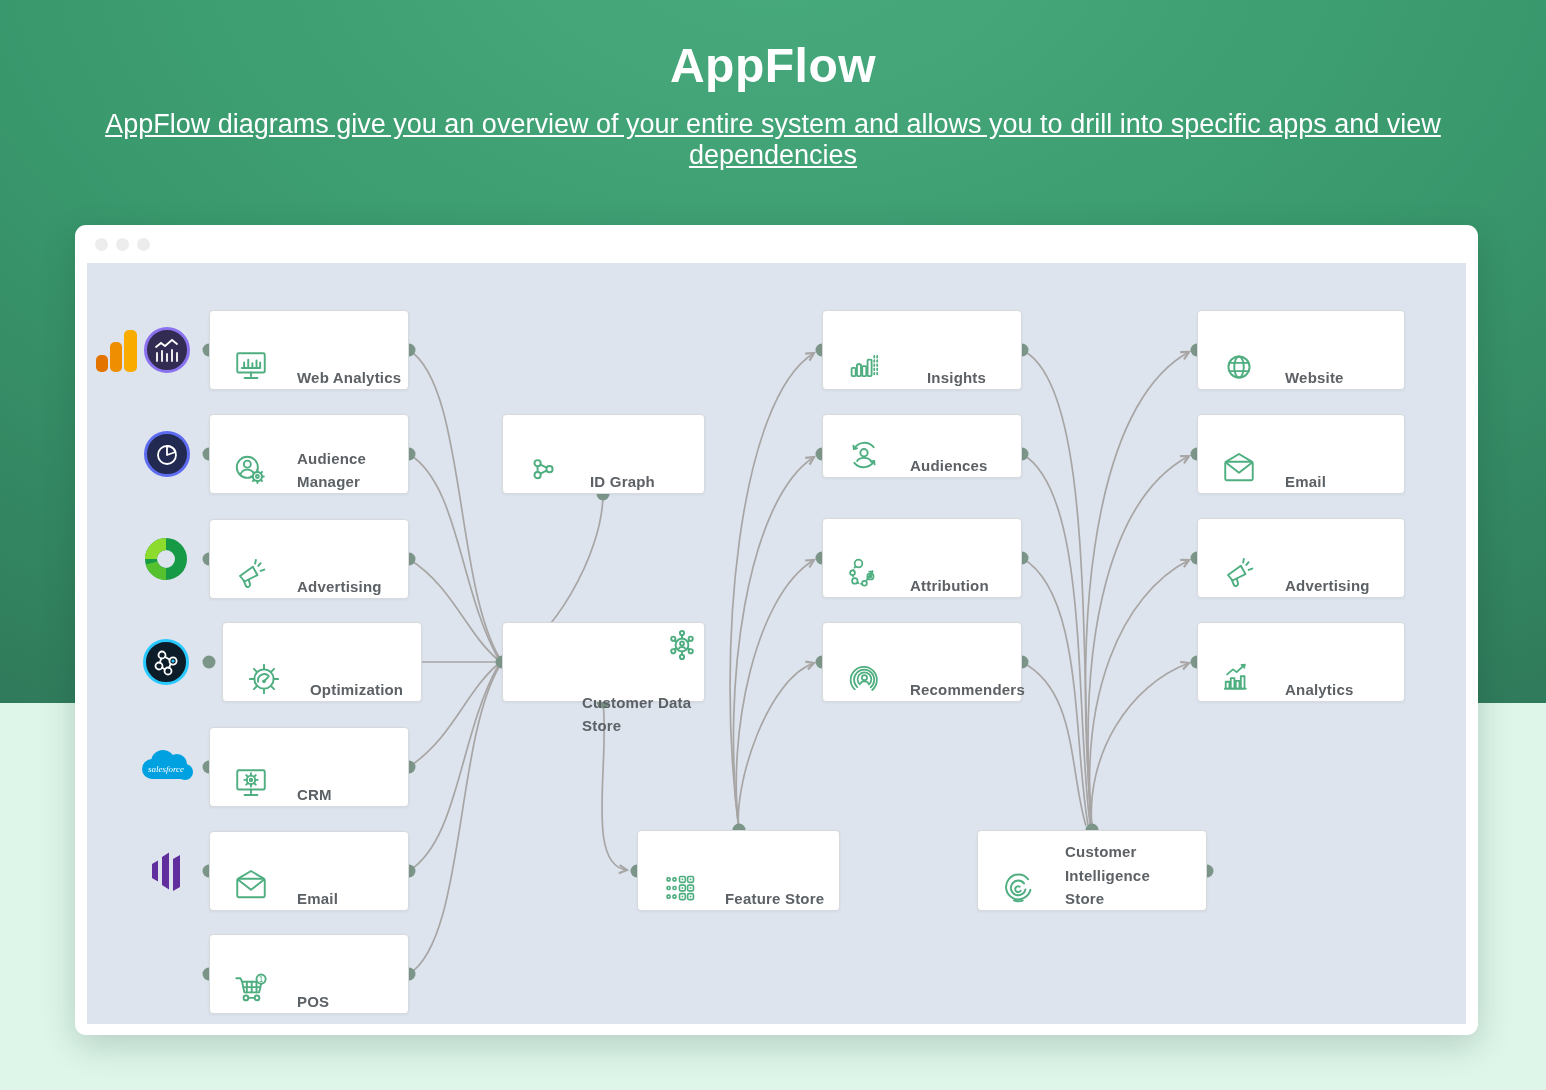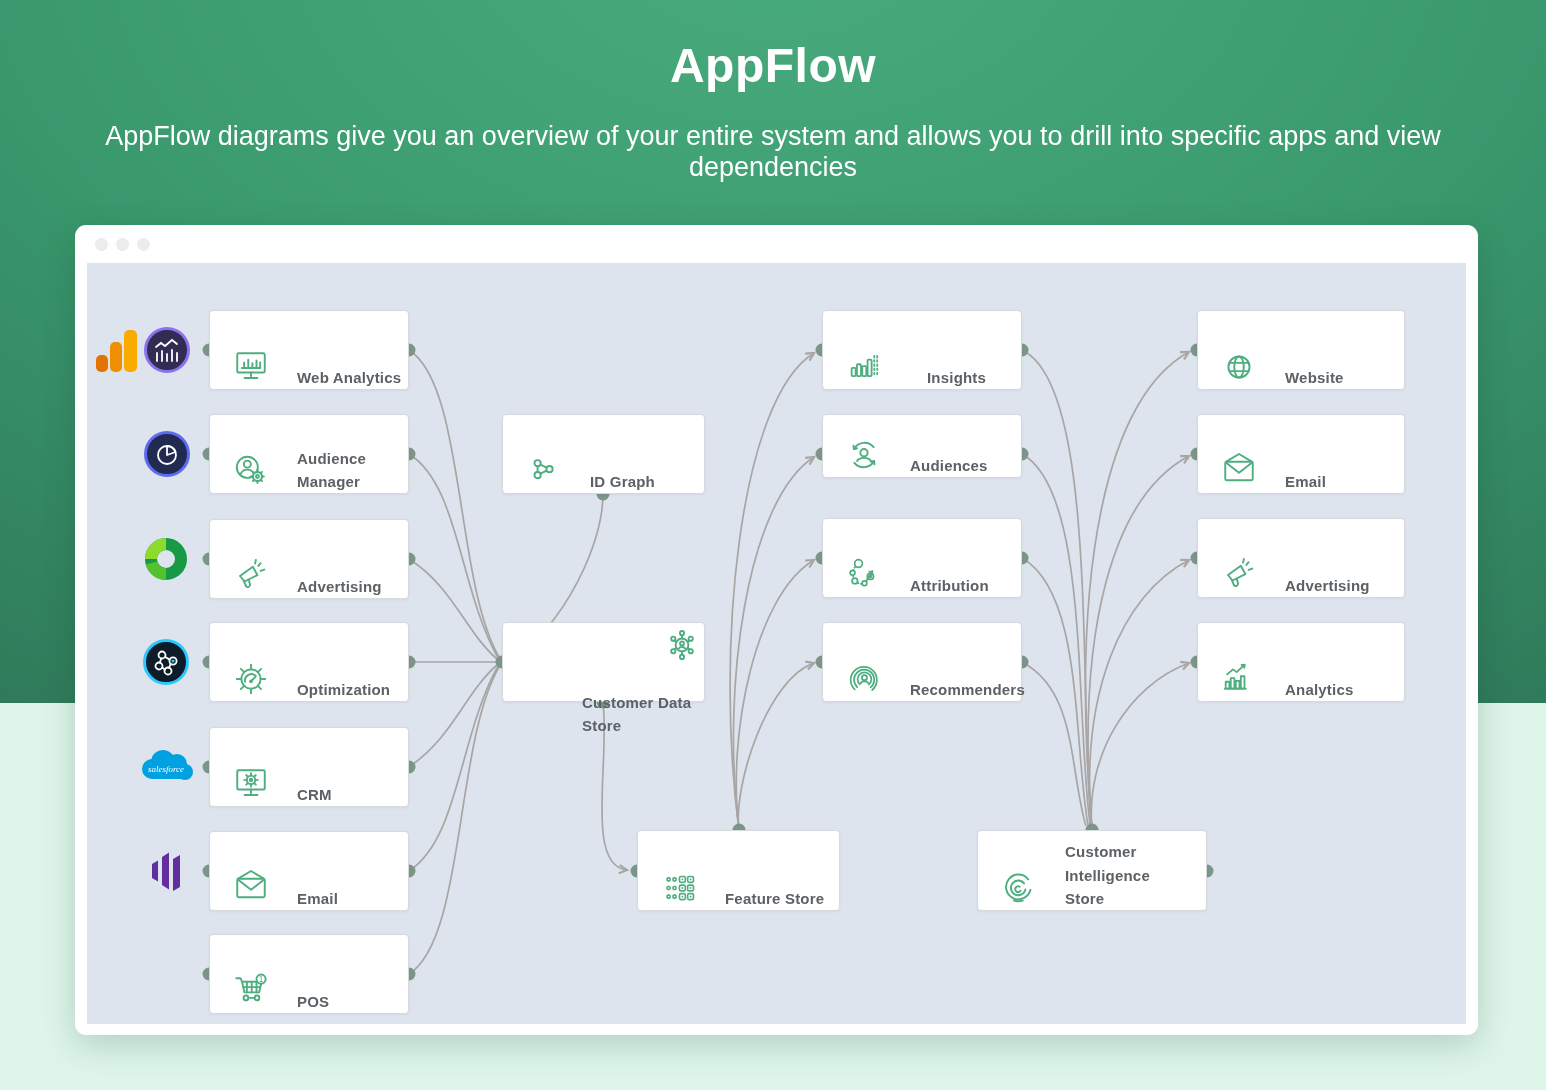--- a/index.html
+++ b/index.html
@@ -4,21 +4,21 @@
 <style>
   html,body{margin:0;padding:0;}
   body{
     width:1546px;height:1090px;position:relative;overflow:hidden;
     font-family:"Liberation Sans",sans-serif;background:#def6ea;
   }
   .bg-green{position:absolute;top:0;left:0;width:100%;height:703px;
     background:radial-gradient(115% 160% at 50% -10%, #48ab7e 0%, #3a9a6e 42%, #2a6b51 100%);}
   .hero{position:absolute;top:0;left:0;width:100%;text-align:center;color:#fff;}
   .hero h1{margin:38px 0 0;font-size:48px;font-weight:bold;letter-spacing:.5px;}
-  .hero .sub{margin:28px auto 0;font-size:27px;font-weight:400;max-width:1460px;}
+  .hero .sub{margin:16px auto 0;font-size:27px;font-weight:400;max-width:1460px;text-decoration:underline;}
 
   .window{position:absolute;left:75px;top:225px;width:1403px;height:810px;
     background:#fff;border-radius:11px;box-shadow:0 10px 34px rgba(15,50,35,.20);}
   .titlebar{height:38px;display:flex;align-items:center;padding-left:20px;gap:8px;}
   .wdot{width:13px;height:13px;border-radius:50%;background:#ececec;}
   .canvas{position:absolute;left:12px;top:38px;width:1379px;height:761px;background:#dde4ee;}
 
   svg.wires{position:absolute;left:0;top:0;}
 
   .node{position:absolute;background:#fff;border:1px solid #d7d9dc;border-radius:4px;
@@ -205,21 +205,21 @@
       <span class="nicon">
         <svg width="44" height="44" viewBox="0 0 48 48">
           <path d="M12 24 L26 14 L31 23 L17 30 Z"></path>
           <path d="M16 29 l2.5 6 a2.5 2.5 0 0 0 4.5-1.8 L21.5 28"></path>
           <path d="M32 13 l2.5-3 M34.5 18.5 l4-1.5 M28.5 10.5 l.8-4"></path>
         </svg>
       </span>
       <span class="lbl">Advertising</span>
     </div>
 
-    <div class="node" style="left:122px;top:359px;width:200px;height:80px;">
+    <div class="node" style="left:135px;top:359px;width:200px;height:80px;">
       <span class="nicon">
         <svg width="44" height="44" viewBox="0 0 48 48">
           <path d="M24 8.5 v5 M24 34.5 v5 M8.5 24 h5 M34.5 24 h5 M13 13 l3.5 3.5 M31.5 31.5 l3.5 3.5 M35 13 l-3.5 3.5 M16.5 31.5 L13 35"></path>
           <circle cx="24" cy="24" r="10.5"></circle>
           <path d="M17.5 27 a7 7 0 0 1 11.8-6.2"></path>
           <path d="M24 26.5 l4.5-4.5"></path>
           <circle cx="24" cy="26.5" r="1" fill="#4fae80"></circle>
         </svg>
       </span>
       <span class="lbl">Optimization</span>

